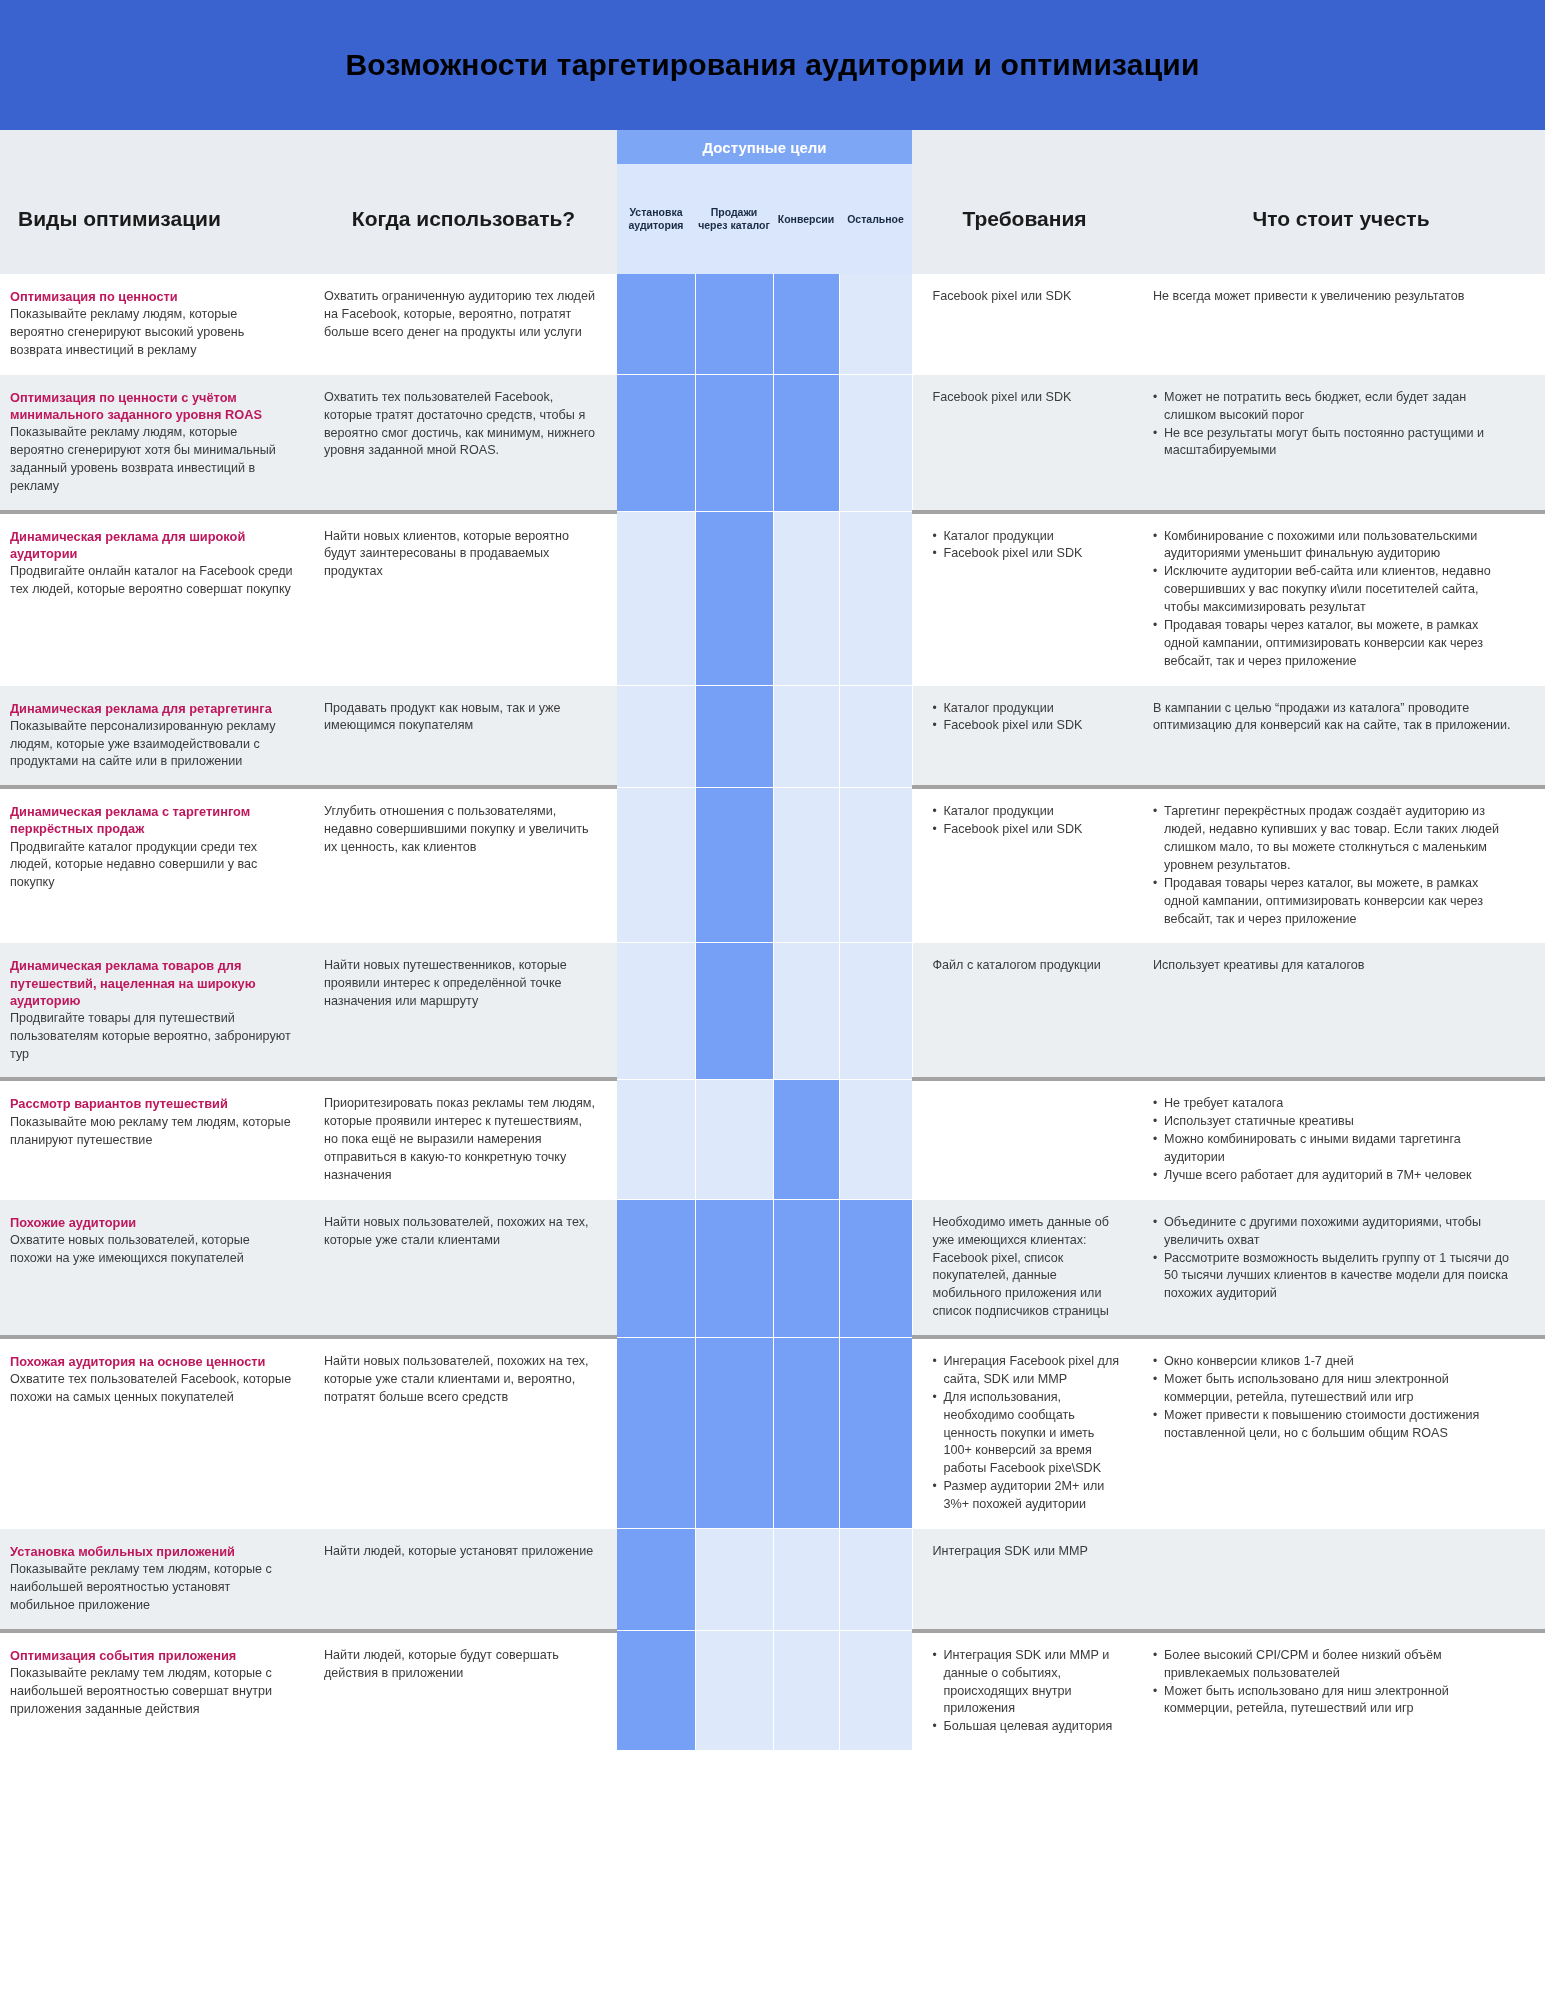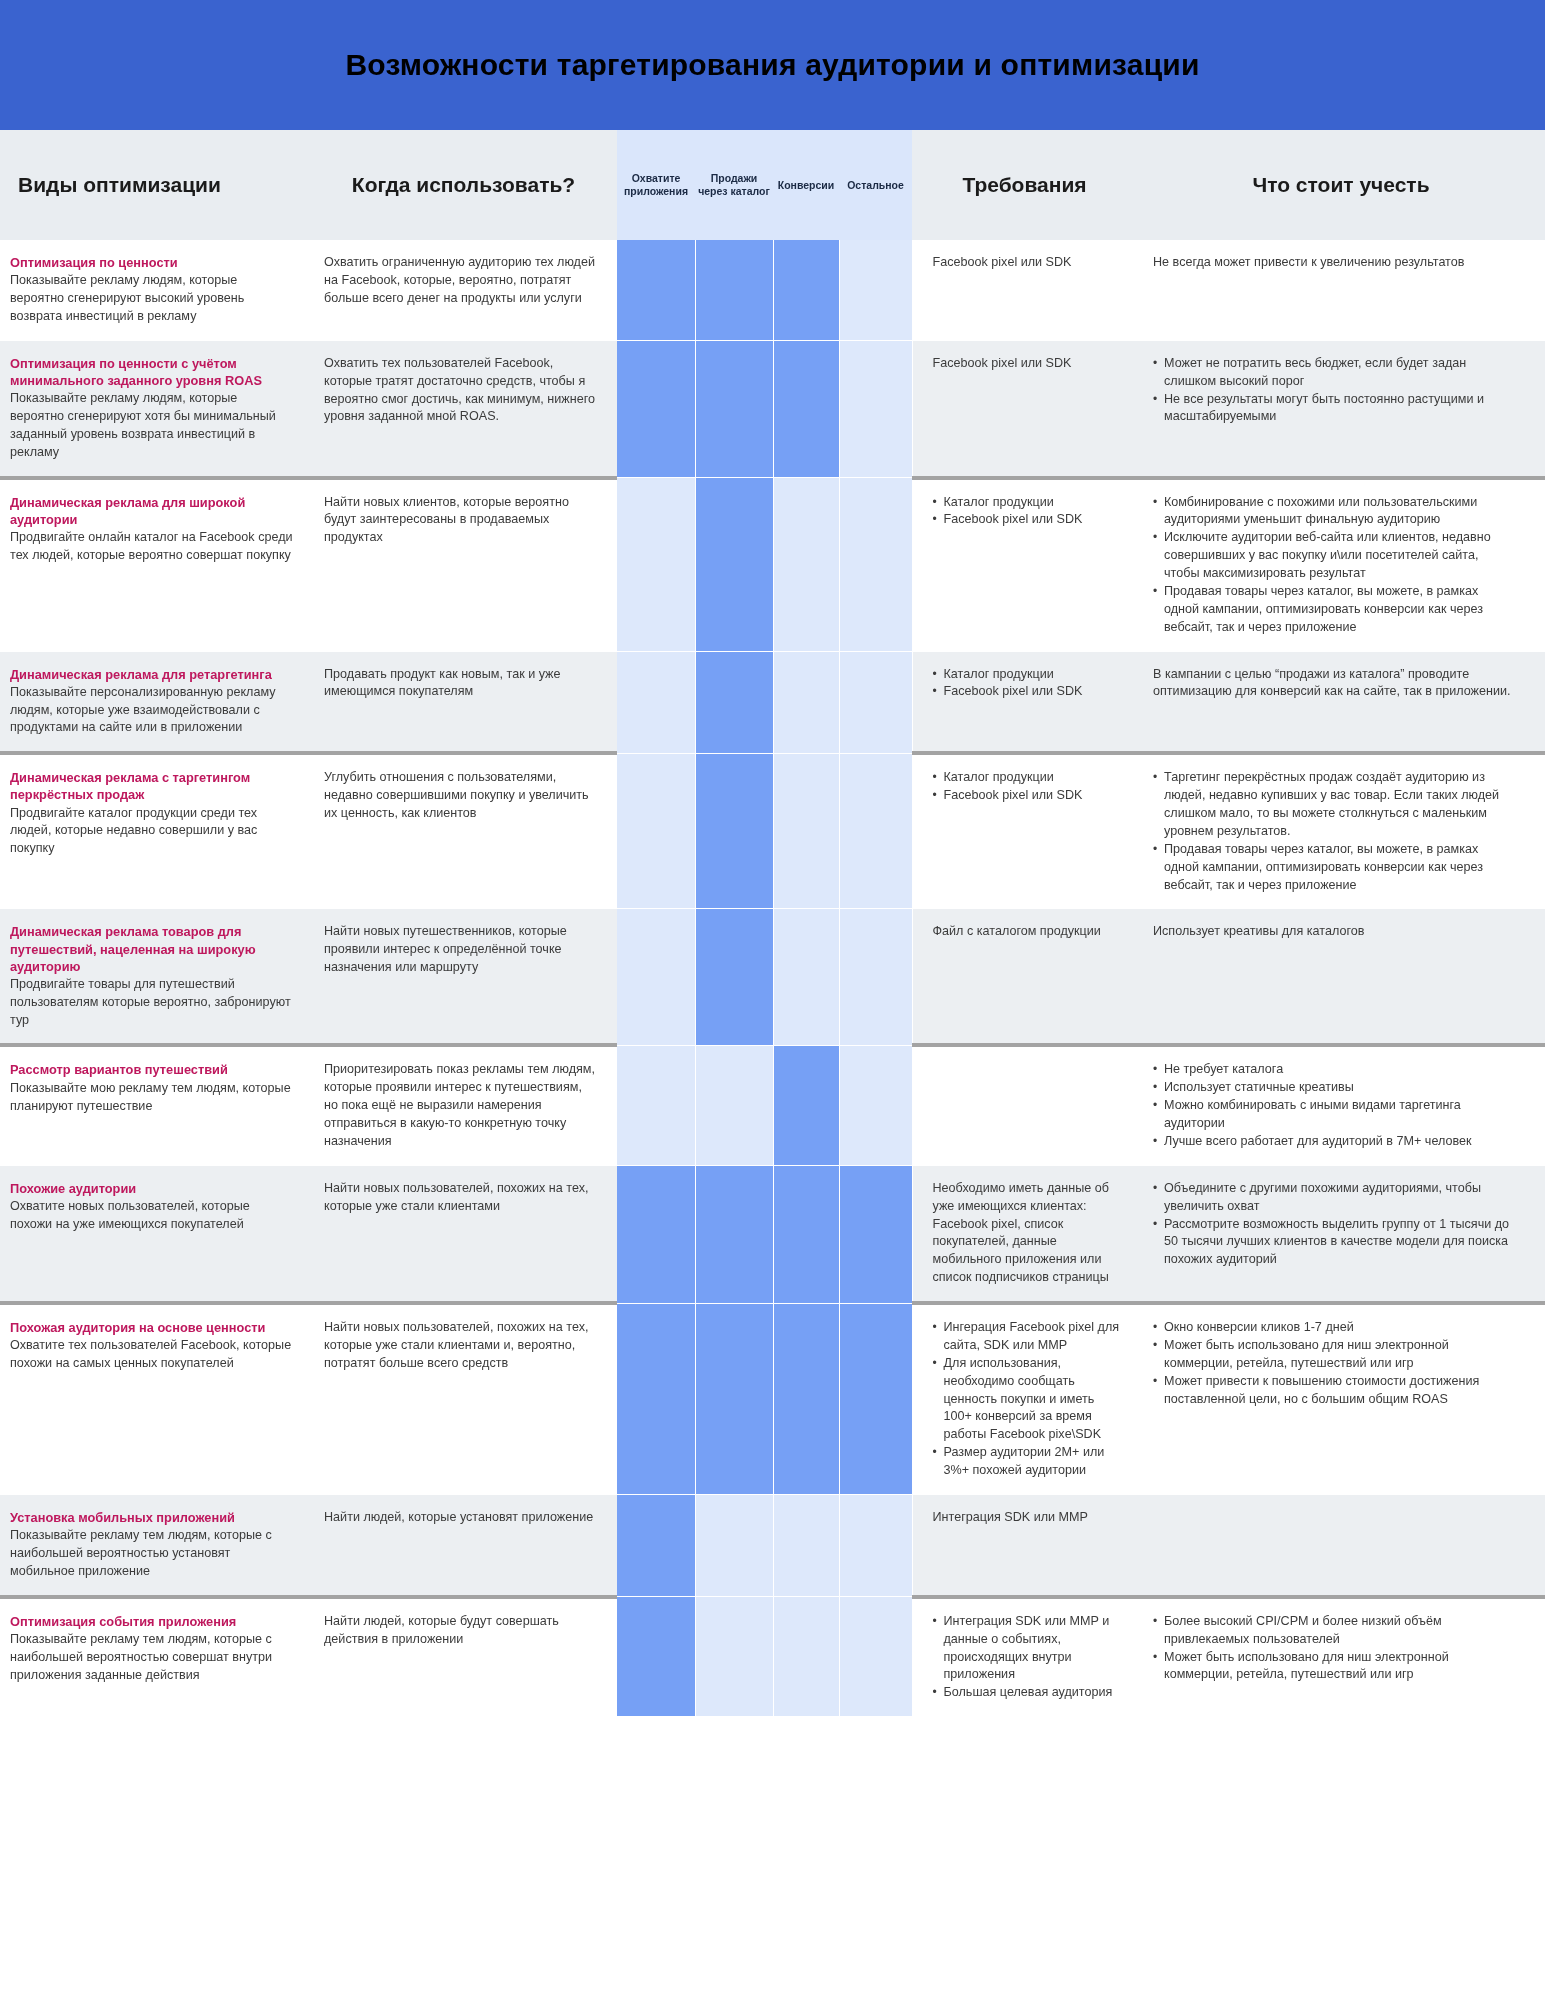--- a/index.html
+++ b/index.html
@@ -154,23 +154,30 @@
         <col class="c-when">
       <col class="c-g1">
         <col class="c-g2">
         <col class="c-g3">
         <col class="c-g4">
       <col class="c-req">
         <col class="c-note">
     </colgroup>
     <thead>
       <tr>
+        <th class="hdr-blank" rowspan="1"></th>
+        <th class="hdr-blank" rowspan="1"></th>
+        <th class="goals-title" colspan="4">Доступные цели</th>
+        <th class="hdr-blank" rowspan="1"></th>
+        <th class="hdr-blank" rowspan="1"></th>
+      </tr>
+      <tr>
         <th class="hdr-main left-al">Виды оптимизации</th>
         <th class="hdr-main">Когда использовать?</th>
-        <th class="hdr-sub">Охватите приложения</th>
+        <th class="hdr-sub">Установка аудитория</th>
         <th class="hdr-sub">Продажи через каталог</th>
         <th class="hdr-sub">Конверсии</th>
         <th class="hdr-sub">Остальное</th>
         <th class="hdr-main">Требования</th>
         <th class="hdr-main">Что стоит учесть</th>
       </tr>
     </thead>
     <tbody id="tbody">
         <tr class="band-white">
           <td class="cell type-col">

